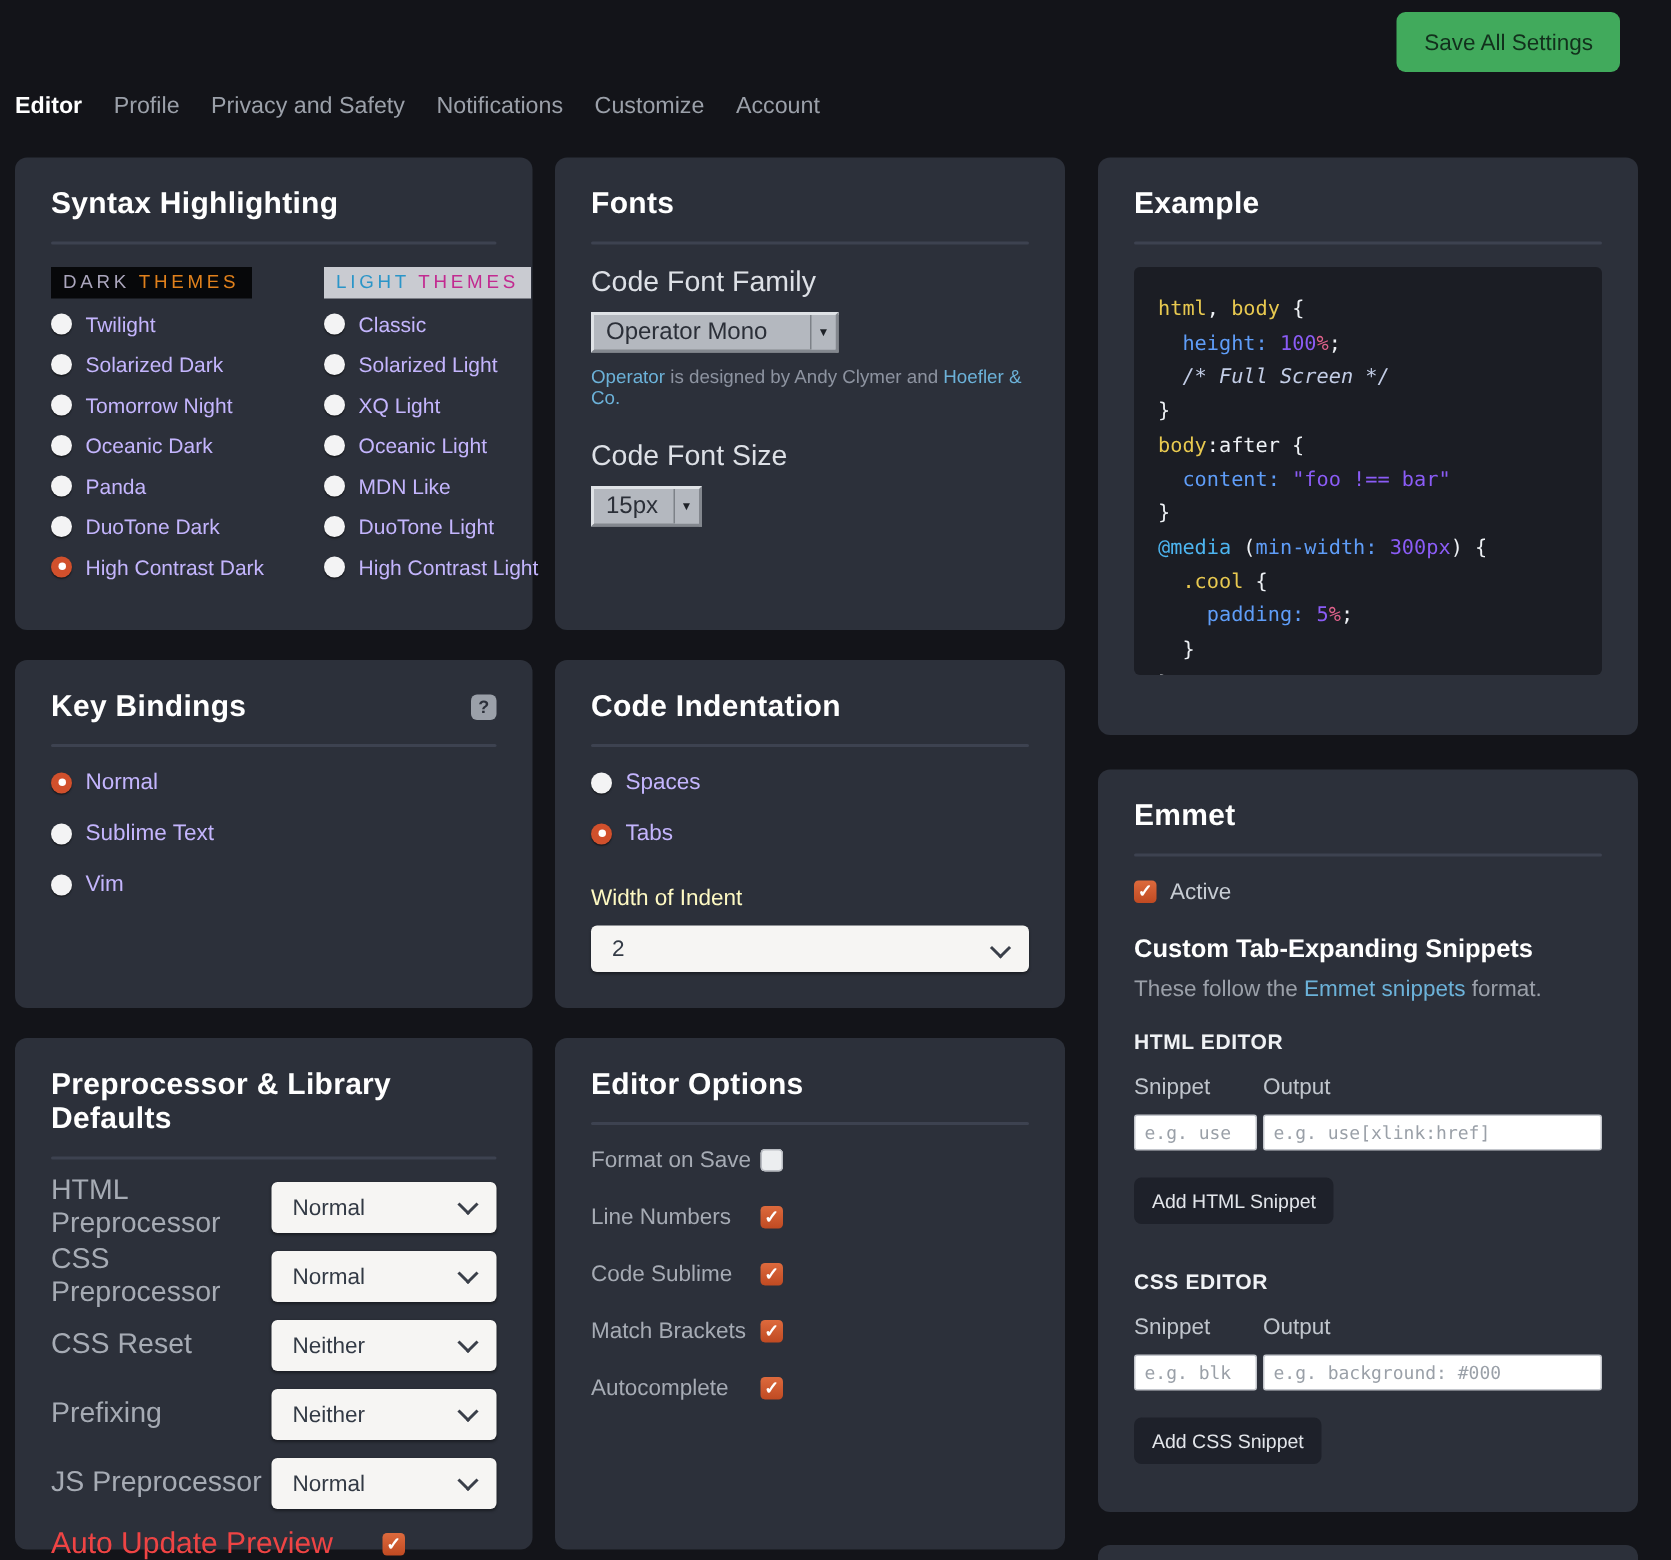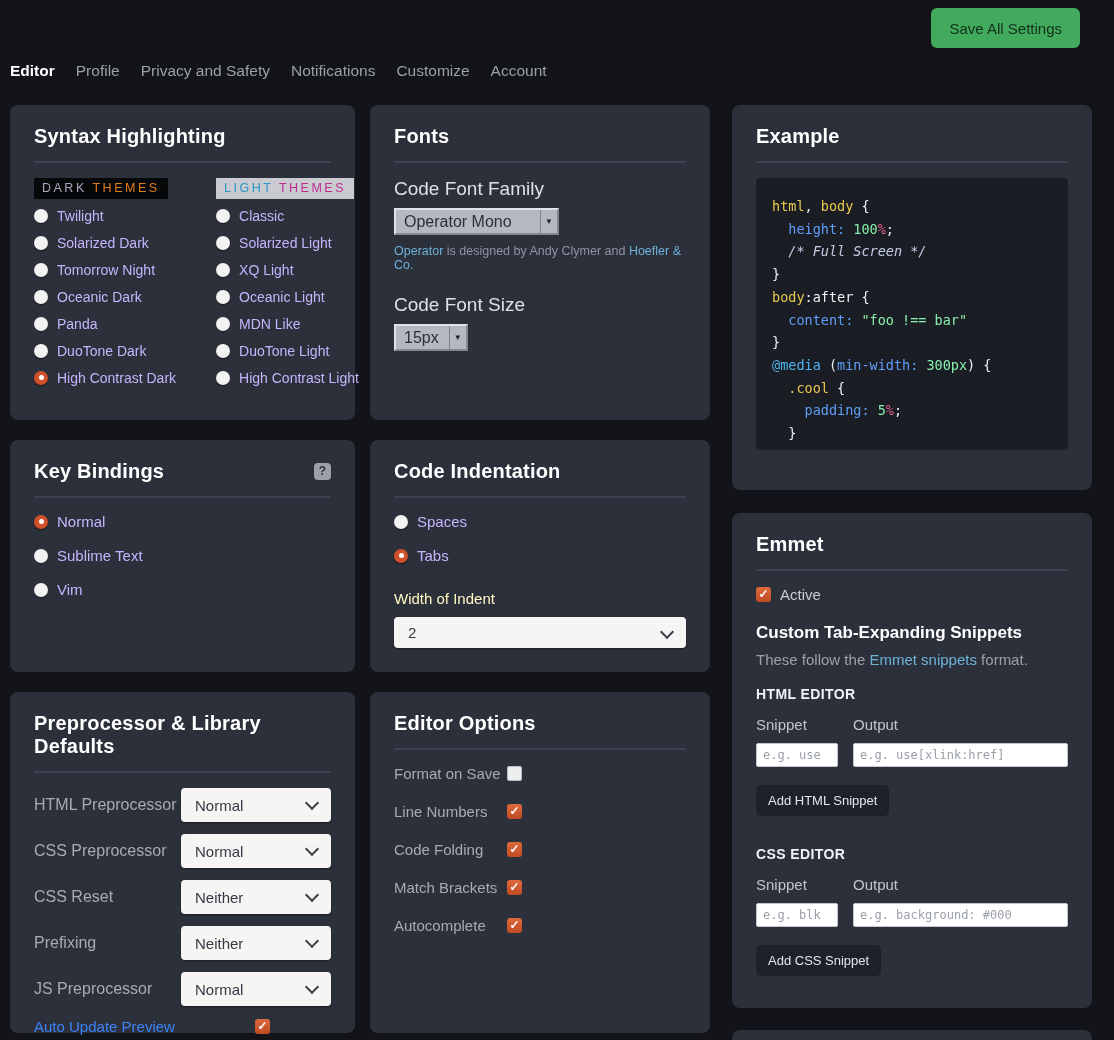--- a/index.html
+++ b/index.html
@@ -95,21 +95,21 @@
   .code-block {
     margin-top:14px; height:272px; background:#1b1d24; border-radius:4px;
     padding:17px 16px; font-family:"DejaVu Sans Mono", monospace;
     font-size:13.5px; line-height:22.7px; overflow:hidden;
   }
   .code-line { white-space:pre; }
   .tok { white-space:pre; }
   .tok-sel  { color:#e8c950; }
   .tok-pun  { color:#eef1f5; }
   .tok-prop { color:#5f9df8; }
-  .tok-val  { color:#86efac; }
+  .tok-val  { color:#8b5cf6; }
   .tok-unit { color:#e0628c; }
   .tok-at   { color:#4db5f0; }
   .tok-com  { color:#c3cde6; font-style:italic; }
   .tok-pln  { color:#eef1f5; }
 
   
   .kb-list .opt-row { margin-bottom:17px; }
   .kb-list .opt-label { font-size:15px; }
   .help-icon {
     width:17px; height:17px; border-radius:4px; background:#9ba0a9;
@@ -129,36 +129,36 @@
   .sel-white .sel-val { font-size:15px; color:#333a45; }
   .sel-white::after {
     content:""; position:absolute; right:14px; top:10px; width:8px; height:8px;
     border-right:2px solid #3a3f49; border-bottom:2px solid #3a3f49;
     transform:rotate(45deg);
   }
   .sel-full { width:100%; }
 
   
   .pp-row { display:flex; align-items:center; margin-bottom:12px; height:34px; }
-  .pp-row .pp-label { flex:1; font-size:16px; color:#a6abb4; }
+  .pp-row .pp-label { flex:1; font-size:19px; color:#a6abb4; }
   .pp-row .sel-white { width:150px; height:34px; }
   .pp-auto { display:flex; align-items:center; margin-top:10px; }
-  .pp-auto .pp-label { width:221px; font-size:15px; color:#3b82f6; }
+  .pp-auto .pp-label { width:221px; font-size:20px; color:#ef4444; }
 
   
   .eo-row { display:flex; align-items:center; margin-bottom:22px; height:16px; }
   .eo-row .eo-label { width:113px; font-size:15px; color:#a6abb4; }
 
   
   .active-row { display:flex; align-items:center; gap:9px; margin-bottom:20px; }
   .active-row .opt-label { font-size:15px; color:#c7ccd3; }
   .emmet-sub { font-size:17px; font-weight:700; color:#fff; margin-bottom:8px; }
   .para { font-size:15px; color:#9ba0a9; margin-bottom:18px; }
   .ed-heading { font-size:14px; font-weight:800; color:#f0f2f5; letter-spacing:.4px; margin:6px 0 14px; }
-  .snip-grid { display:flex; gap:15px; margin-bottom:12px; }
+  .snip-grid { display:flex; gap:4px; margin-bottom:12px; }
   .snip-col1 { width:82px; }
   .snip-col2 { flex:1; }
   .snip-label { font-size:15px; color:#c0c5cc; margin-bottom:10px; }
   .snip-input {
     width:100%; height:24px; background:#fff; border:1px solid #c3c6cc;
     border-radius:2px; padding:0 6px; font-family:"DejaVu Sans Mono", monospace;
     font-size:12px; color:#333; outline:none;
   }
   .snip-input::placeholder { color:#9aa0a8; }
   .add-btn {
@@ -422,21 +422,21 @@
     <div id="eo-rows">
         <div class="eo-row">
           <span class="eo-label">Format on Save</span>
           <span class="cb"></span>
         </div>
         <div class="eo-row">
           <span class="eo-label">Line Numbers</span>
           <span class="cb on"></span>
         </div>
         <div class="eo-row">
-          <span class="eo-label">Code Folding</span>
+          <span class="eo-label">Code Sublime</span>
           <span class="cb on"></span>
         </div>
         <div class="eo-row">
           <span class="eo-label">Match Brackets</span>
           <span class="cb on"></span>
         </div>
         <div class="eo-row">
           <span class="eo-label">Autocomplete</span>
           <span class="cb on"></span>
         </div>

